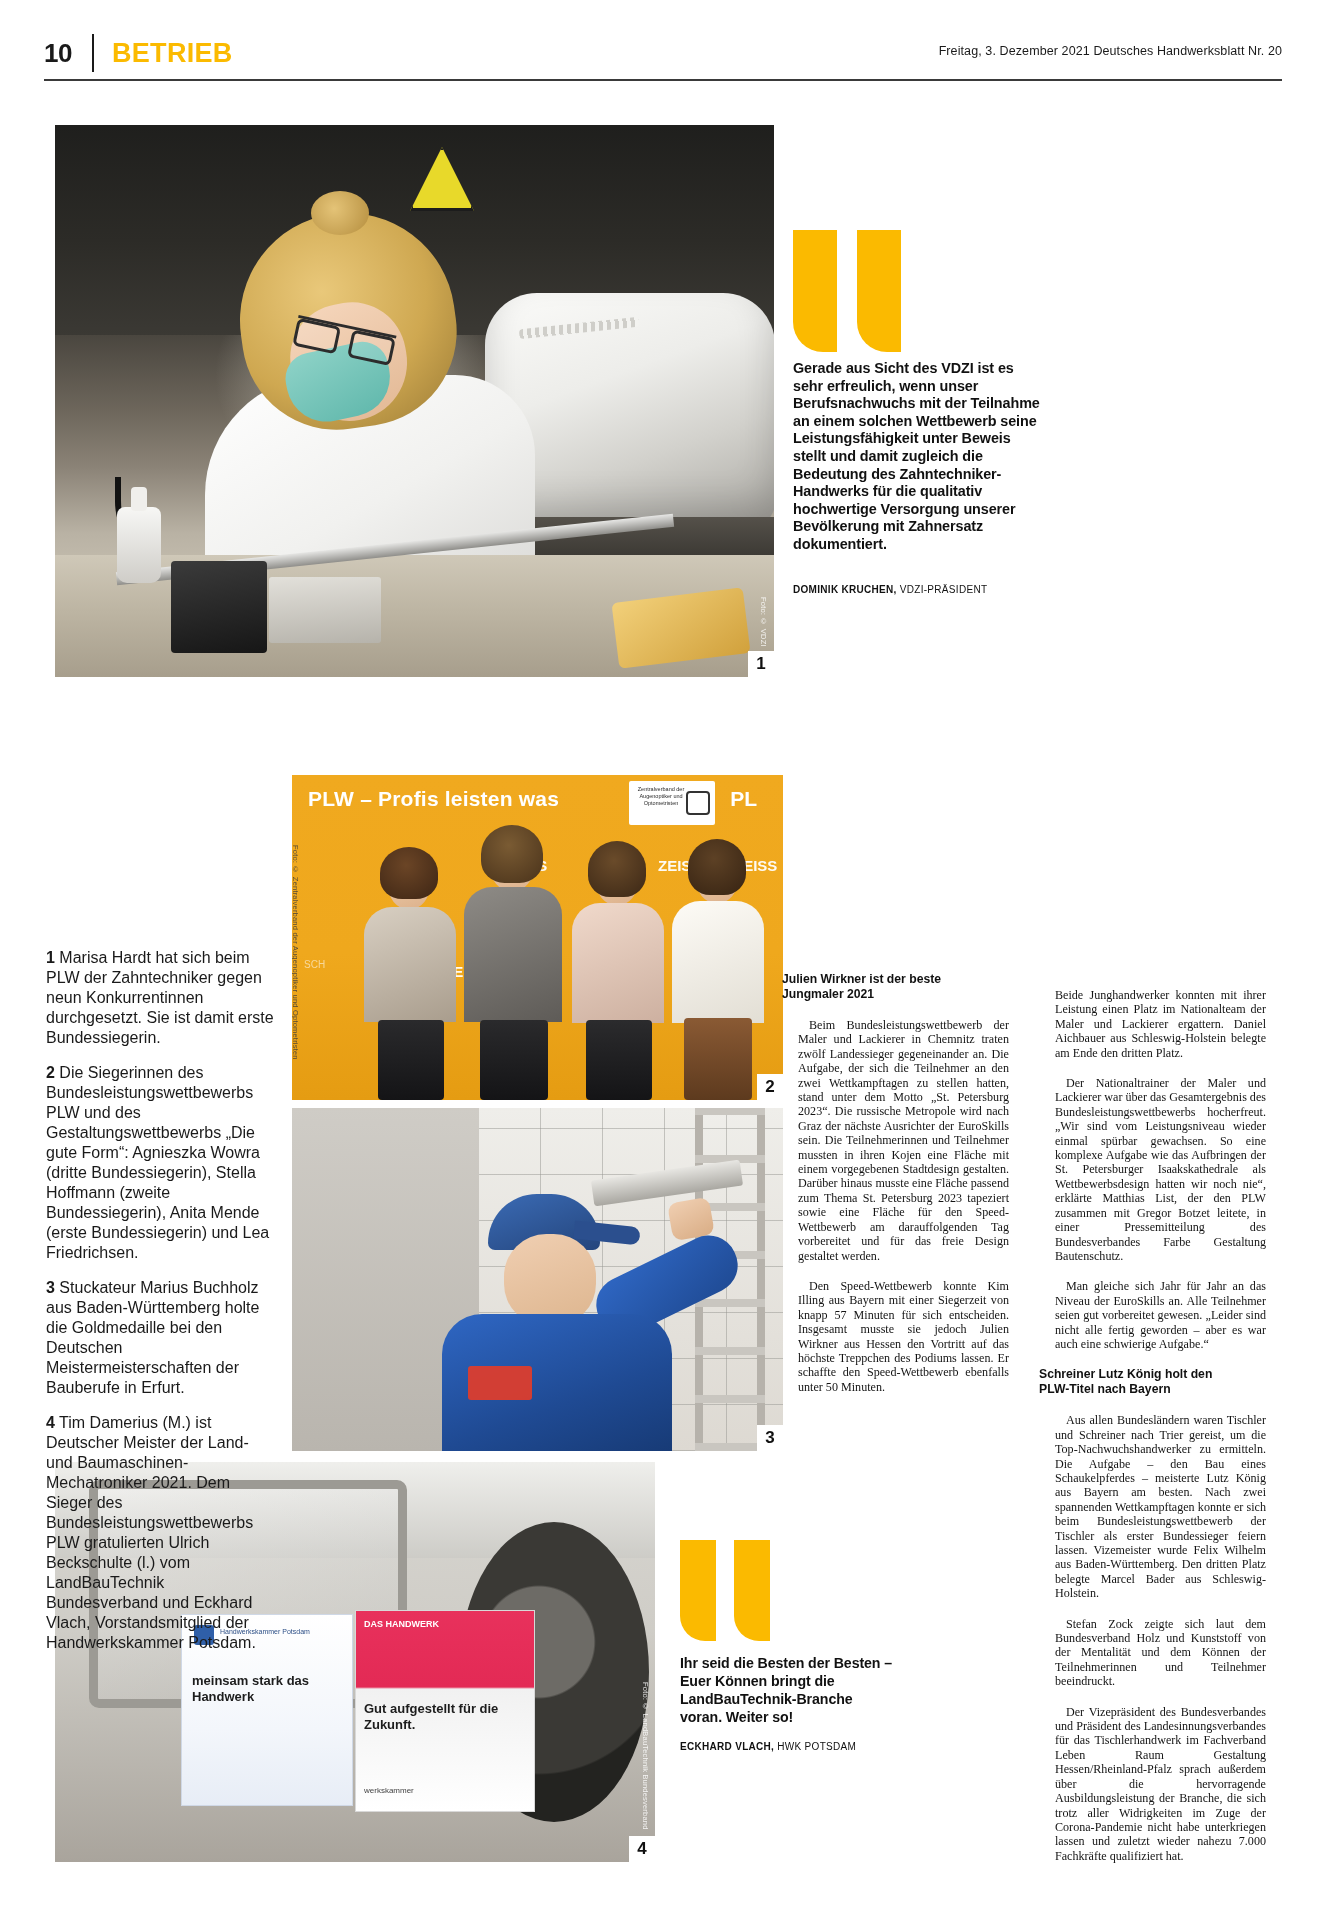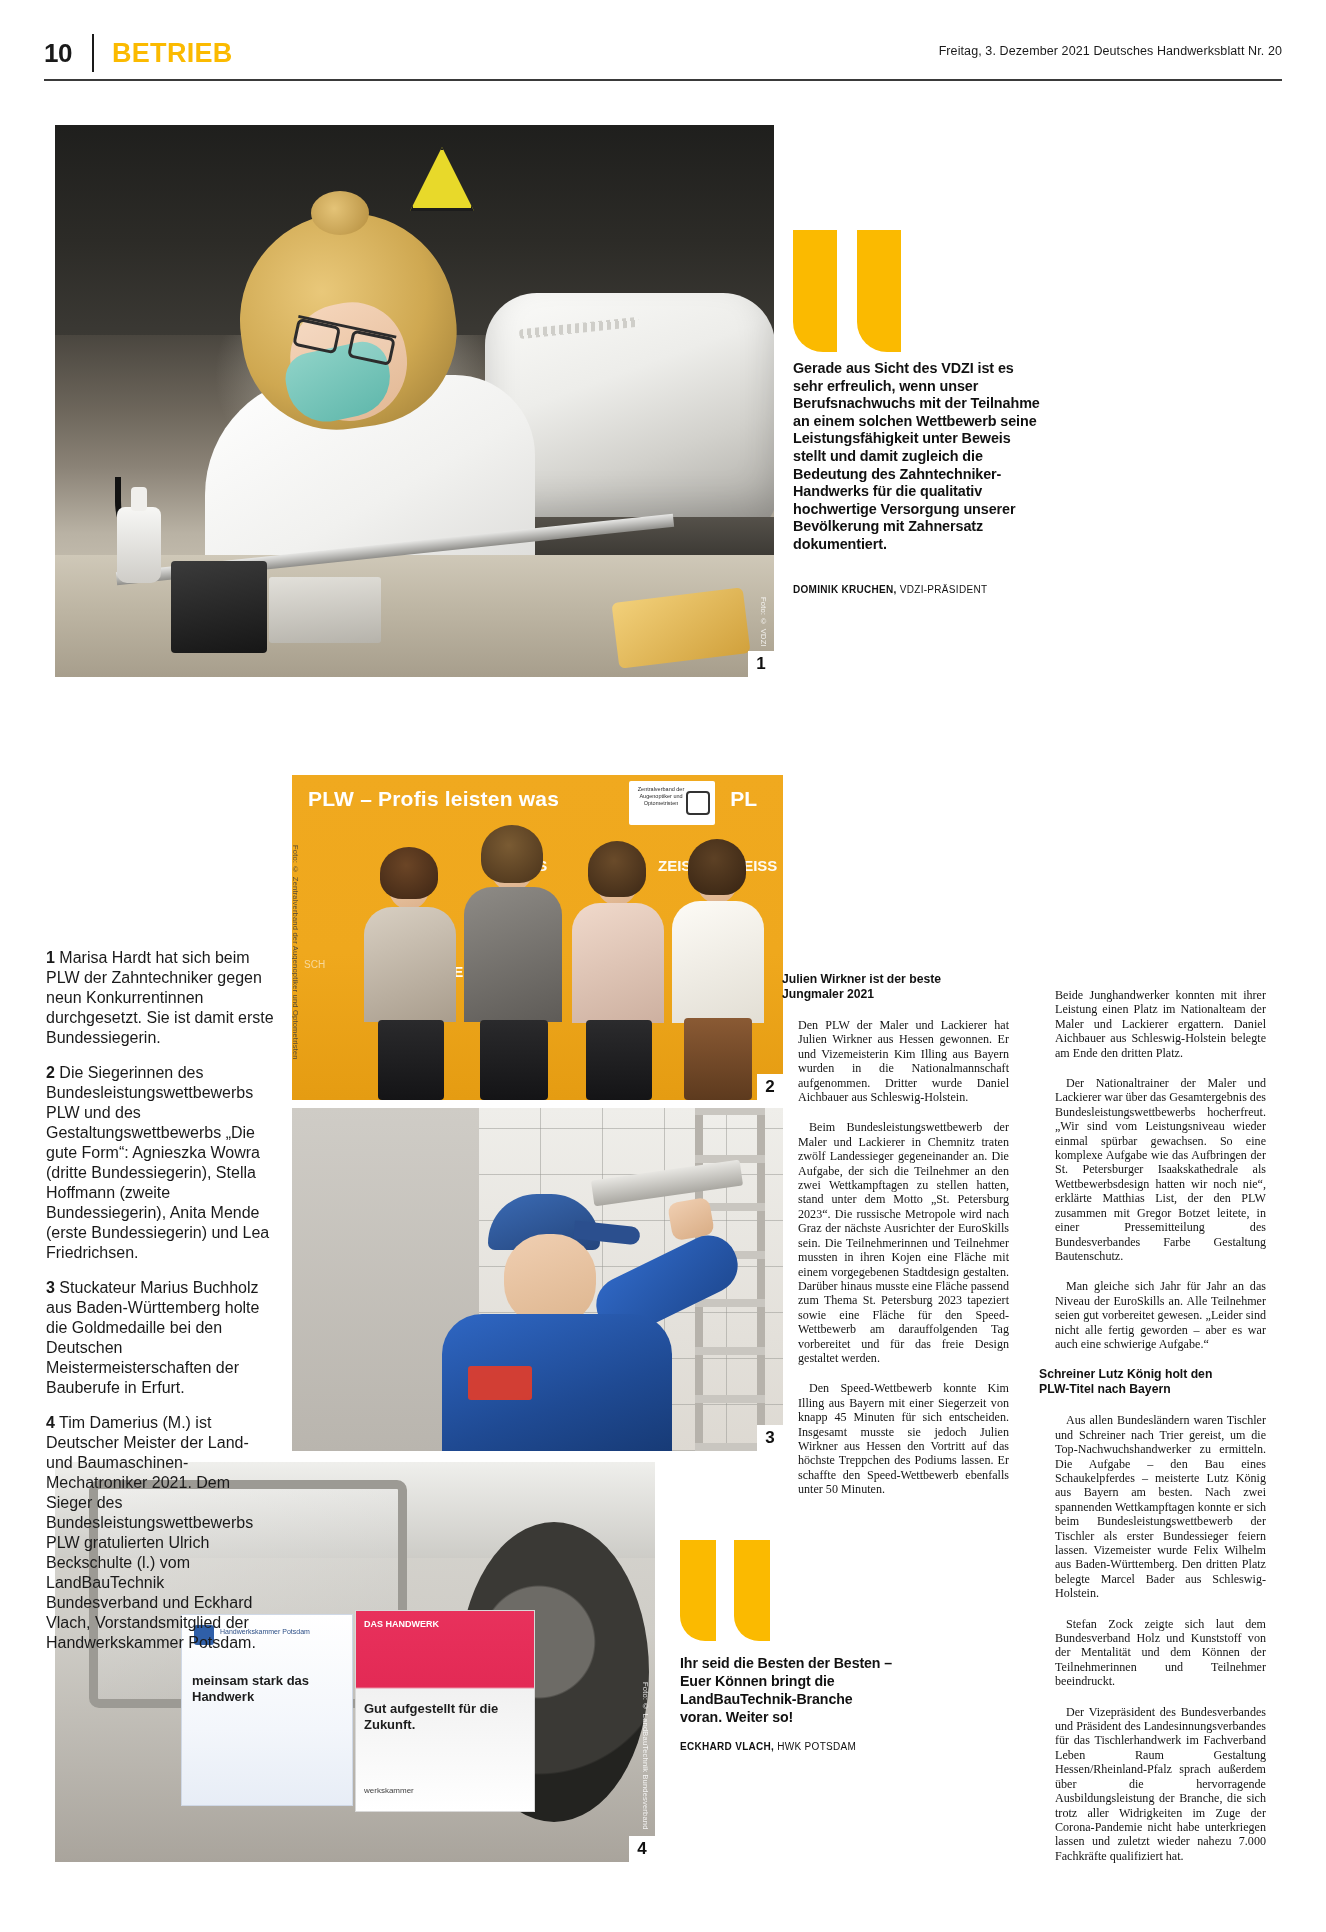--- a/index.html
+++ b/index.html
@@ -584,23 +584,22 @@
 
 <div class="caption-col">
   <p><b>1</b> <span>Marisa Hardt hat sich beim PLW der Zahntechniker gegen neun Konkurrentinnen durchgesetzt. Sie ist damit erste Bundessiegerin.</span></p>
   <p><b>2</b> <span>Die Siegerinnen des Bundesleistungswettbewerbs PLW und des Gestaltungswettbewerbs „Die gute Form“: Agnieszka Wowra (dritte Bundessiegerin), Stella Hoffmann (zweite Bundessiegerin), Anita Mende (erste Bundessiegerin) und Lea Friedrichsen.</span></p>
   <p><b>3</b> <span>Stuckateur Marius Buchholz aus Baden-Württemberg holte die Goldmedaille bei den Deutschen Meistermeisterschaften der Bauberufe in Erfurt.</span></p>
   <p><b>4</b> <span>Tim Damerius (M.) ist Deutscher Meister der Land- und Baumaschinen-Mechatroniker 2021. Dem Sieger des Bundesleistungswettbewerbs PLW gratulierten Ulrich Beckschulte (l.) vom LandBauTechnik Bundesverband und Eckhard Vlach, Vorstandsmitglied der Handwerkskammer Potsdam.</span></p>
 </div>
 
 <div class="body-col" id="col-mid">
   <div class="subhead">Julien Wirkner ist der beste<br>Jungmaler 2021</div>
-  <p class="noindent">Den PLW der Maler und Lackierer hat Julien Wirkner aus Hessen gewonnen. Er und Vizemeisterin Kim Illing aus Bayern wurden in die Nationalmannschaft aufgenommen. Dritter wurde Daniel Aichbauer aus Schleswig-Holstein.</p>
   <p>Beim Bundesleistungswettbewerb der Maler und Lackierer in Chemnitz traten zwölf Landessieger gegeneinander an. Die Aufgabe, der sich die Teilnehmer an den zwei Wettkampftagen zu stellen hatten, stand unter dem Motto „St. Petersburg 2023“. Die russische Metropole wird nach Graz der nächste Ausrichter der EuroSkills sein. Die Teilnehmerinnen und Teilnehmer mussten in ihren Kojen eine Fläche mit einem vorgegebenen Stadtdesign gestalten. Darüber hinaus musste eine Fläche passend zum Thema St. Petersburg 2023 tapeziert sowie eine Fläche für den Speed-Wettbewerb am darauffolgenden Tag vorbereitet und für das freie Design gestaltet werden.</p>
-  <p>Den Speed-Wettbewerb konnte Kim Illing aus Bayern mit einer Siegerzeit von knapp 45 Minuten für sich entscheiden. Insgesamt musste sie jedoch Julien Wirkner aus Hessen den Vortritt auf das höchste Treppchen des Podiums lassen. Er schaffte den Speed-Wettbewerb ebenfalls unter 50 Minuten.</p>
+  <p>Den Speed-Wettbewerb konnte Kim Illing aus Bayern mit einer Siegerzeit von knapp 57 Minuten für sich entscheiden. Insgesamt musste sie jedoch Julien Wirkner aus Hessen den Vortritt auf das höchste Treppchen des Podiums lassen. Er schaffte den Speed-Wettbewerb ebenfalls unter 50 Minuten.</p>
 </div>
 
 <div class="body-col" id="col-right">
   <p class="noindent">Beide Junghandwerker konnten mit ihrer Leistung einen Platz im Nationalteam der Maler und Lackierer ergattern. Daniel Aichbauer aus Schleswig-Holstein belegte am Ende den dritten Platz.</p>
   <p>Der Nationaltrainer der Maler und Lackierer war über das Gesamtergebnis des Bundesleistungswettbewerbs hocherfreut. „Wir sind vom Leistungsniveau wieder einmal spürbar gewachsen. So eine komplexe Aufgabe wie das Aufbringen der St. Petersburger Isaakskathedrale als Wettbewerbsdesign hatten wir noch nie“, erklärte Matthias List, der den PLW zusammen mit Gregor Botzet leitete, in einer Pressemitteilung des Bundesverbandes Farbe Gestaltung Bautenschutz.</p>
   <p>Man gleiche sich Jahr für Jahr an das Niveau der EuroSkills an. Alle Teilnehmer seien gut vorbereitet gewesen. „Leider sind nicht alle fertig geworden – aber es war auch eine schwierige Aufgabe.“</p>
   <div class="subhead spaced">Schreiner Lutz König holt den<br>PLW-Titel nach Bayern</div>
   <p>Aus allen Bundesländern waren Tischler und Schreiner nach Trier gereist, um die Top-Nachwuchshandwerker zu ermitteln. Die Aufgabe – den Bau eines Schaukelpferdes – meisterte Lutz König aus Bayern am besten. Nach zwei spannenden Wettkampftagen konnte er sich beim Bundesleistungswettbewerb der Tischler als erster Bundessieger feiern lassen. Vizemeister wurde Felix Wilhelm aus Baden-Württemberg. Den dritten Platz belegte Marcel Bader aus Schleswig-Holstein.</p>
   <p>Stefan Zock zeigte sich laut dem Bundesverband Holz und Kunststoff von der Mentalität und dem Können der Teilnehmerinnen und Teilnehmer beeindruckt.</p>
   <p>Der Vizepräsident des Bundesverbandes und Präsident des Landesinnungsverbandes für das Tischlerhandwerk im Fachverband Leben Raum Gestaltung Hessen/Rheinland-Pfalz sprach außerdem über die hervorragende Ausbildungsleistung der Branche, die sich trotz aller Widrigkeiten im Zuge der Corona-Pandemie nicht habe unterkriegen lassen und zuletzt wieder nahezu 7.000 Fachkräfte qualifiziert hat.</p>

